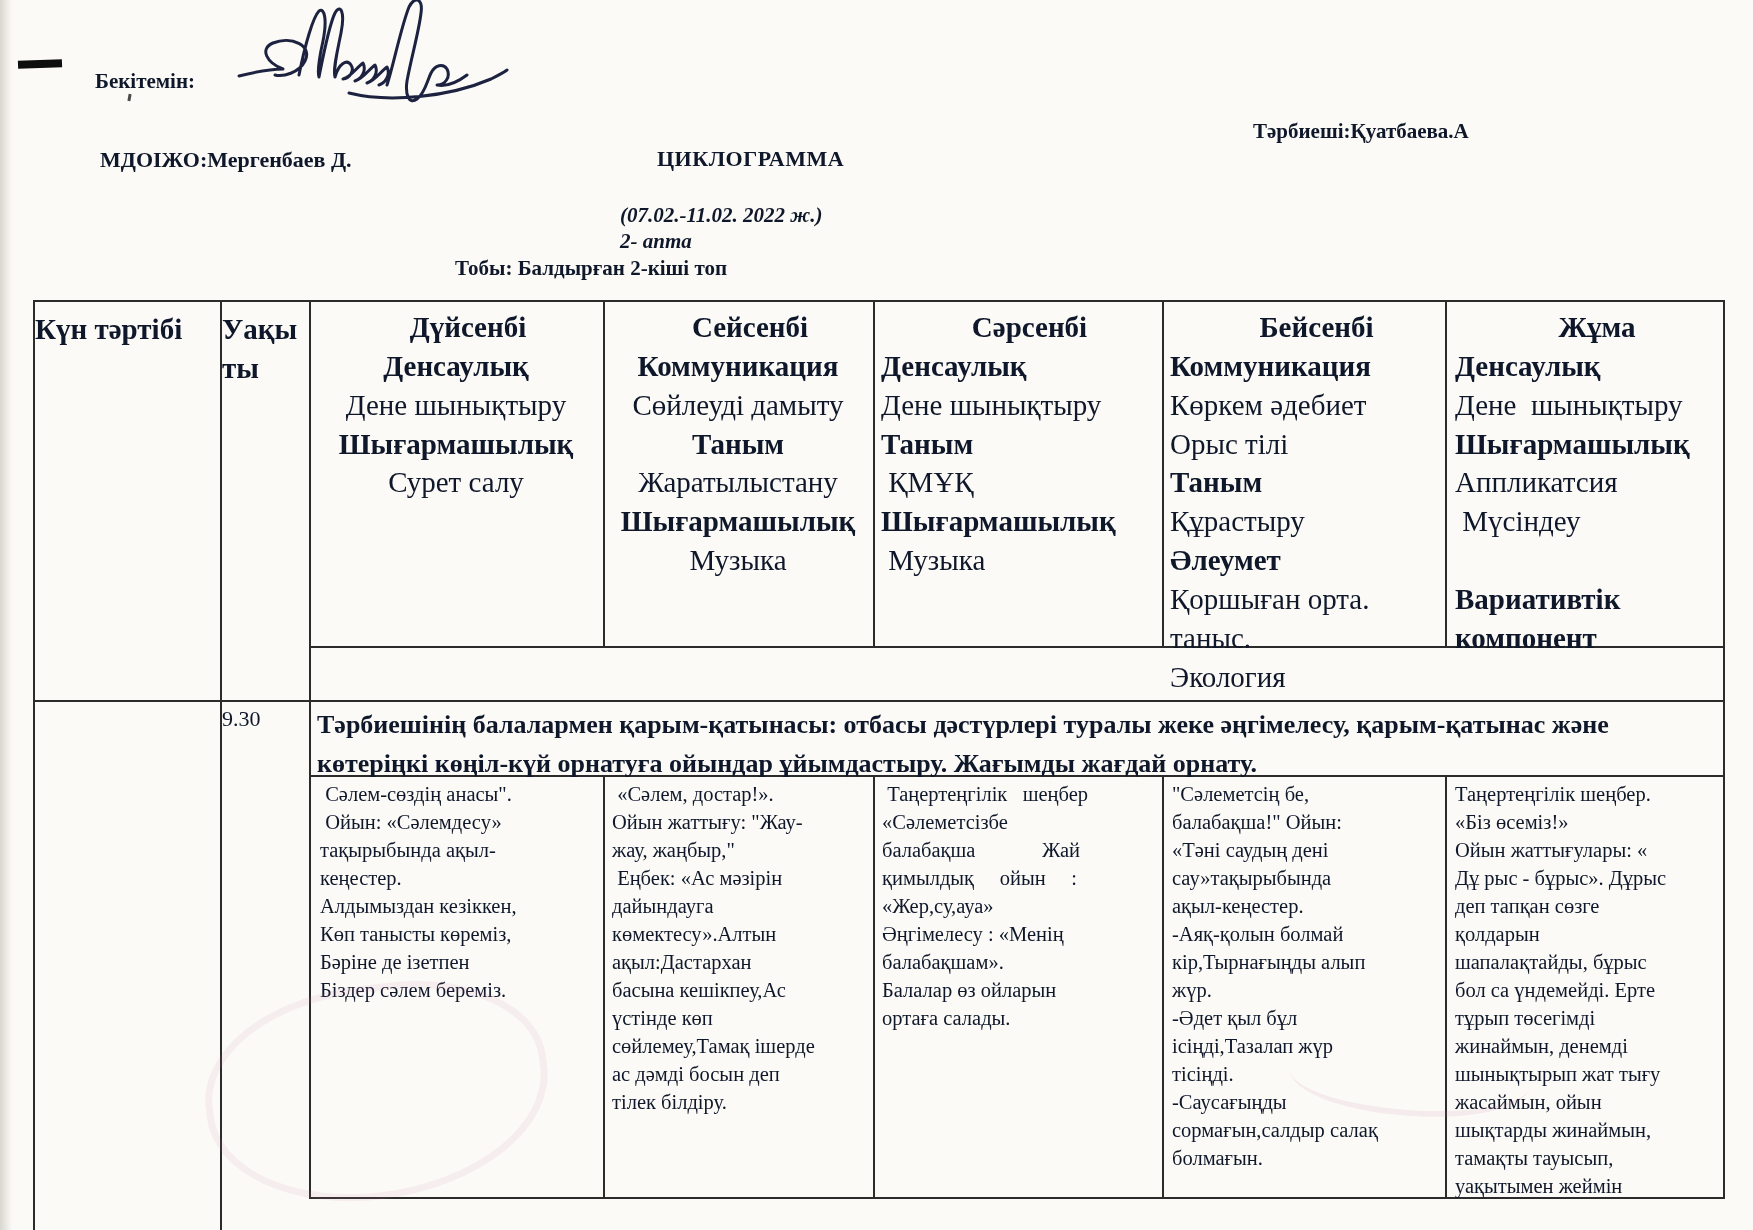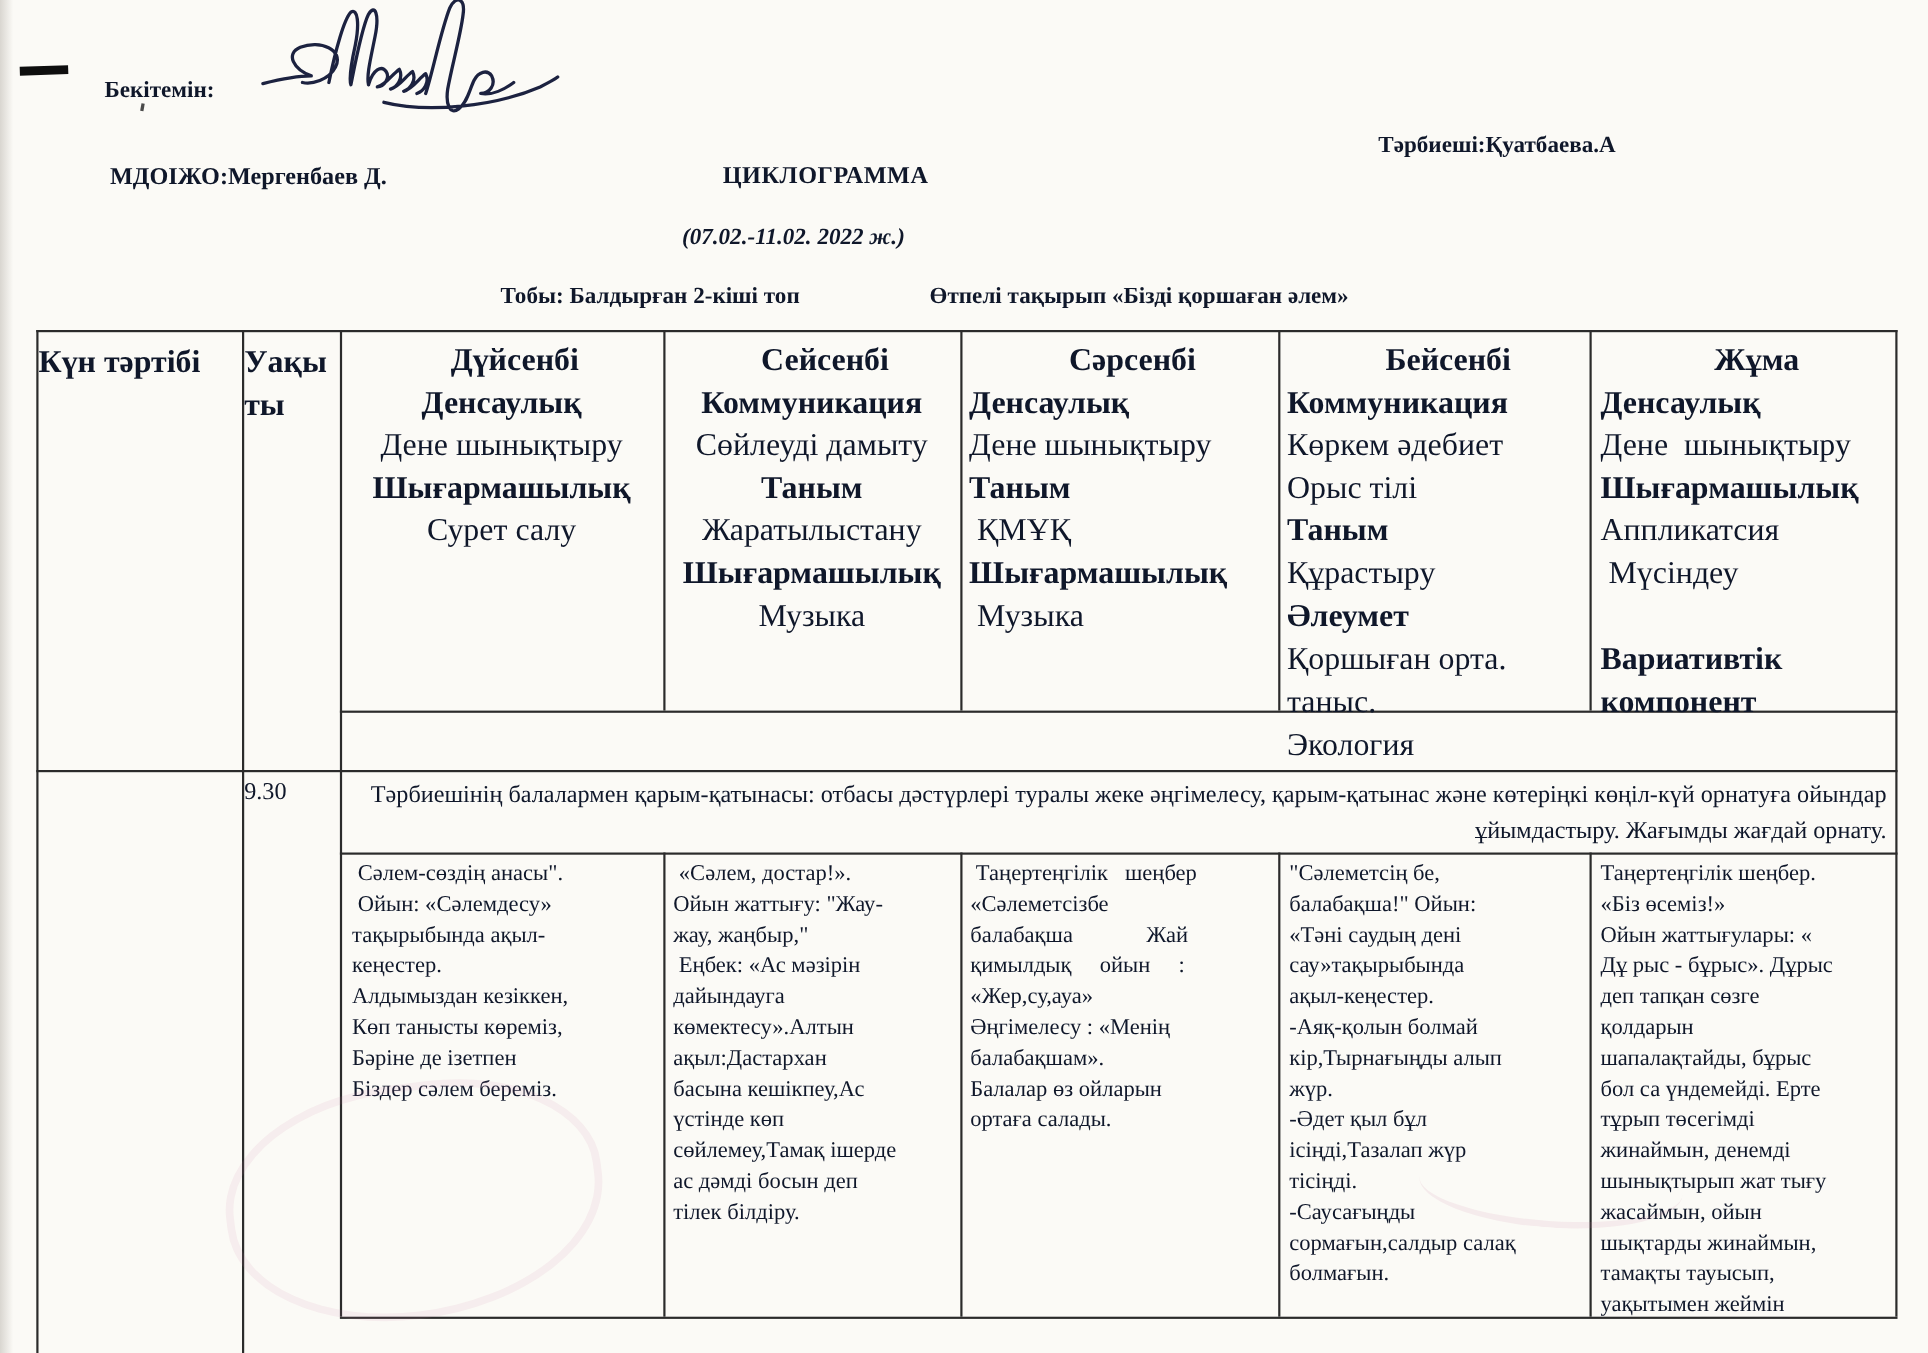--- a/index.html
+++ b/index.html
@@ -21,21 +21,21 @@
   .hdr-txt2{font-size:22px;line-height:1.25;}
   .day-head{font-size:29px;line-height:1.34;}
   .day-head .day-title{text-align:center;font-weight:bold;margin-left:24px;}
   .lines > div{min-height:1.34em;white-space:pre-wrap;}
   .cntr .lines > div{text-align:center;}
   .leftpad .lines{padding-left:6px;}
   .cbody{font-size:20.5px;line-height:1.365;white-space:pre-wrap;}
   .routine-col{font-size:21px;line-height:1.3;}
   .routine-col p{margin:0;text-align:justify;}
   .routine-col .gap{margin-top:46px;}
-  .summary{font-size:22px;line-height:1.5;text-align:right;font-weight:normal;}
+  .summary{font-size:26px;line-height:1.5;text-align:left;font-weight:bold;}
   .dash-mark{position:absolute;left:18px;top:60px;width:44px;height:8px;background:#0e0e0e;transform:rotate(-2deg);}
   .ink-dot{position:absolute;left:128px;top:94px;width:3px;height:7px;background:#4a4a4a;transform:rotate(10deg);}
   .smudge1{position:absolute;left:205px;top:985px;width:330px;height:200px;
     border:7px solid rgba(206,130,168,0.10);border-radius:50% 45% 55% 50%;transform:rotate(-7deg);}
   .smudge2{position:absolute;left:1290px;top:1040px;width:240px;height:70px;
     border-bottom:6px solid rgba(206,130,168,0.12);border-radius:50%;transform:rotate(4deg);}
   .sig{position:absolute;left:237px;top:-4px;}
 </style>
 </head>
 <body>
@@ -51,22 +51,22 @@
              M62,79 C68,49 76,21 82,15 C88,11 90,25 86,45 C82,63 80,75 82,81 C86,61 92,29 98,17 C104,7 108,17 104,37 C100,57 96,73 98,81
              M98,81 C102,67 110,63 114,69 C118,75 112,83 106,83 C114,81 120,71 126,67 C130,75 124,83 118,85 C126,83 132,73 138,69 C142,77 136,85 130,87 C138,85 144,75 150,71 C154,79 148,87 142,89
              M150,89 C156,71 164,31 172,11 C178,-1 186,3 184,17 C182,35 174,63 170,85 C168,99 172,109 180,103 C188,97 190,85 194,77 C198,69 206,67 210,73 C214,81 208,89 200,89 C210,91 222,85 230,79
              M112,97 C152,107 212,101 254,83 C260,80 266,77 270,74" stroke="#1c2240" stroke-width="3" fill="none" stroke-linecap="round" stroke-linejoin="round"></path>
   </svg>
 
   <div class="abs hdr-txt b" style="left:1253px;top:118px;">Тәрбиеші:Қуатбаева.А</div>
   <div class="abs hdr-txt2 b" style="left:100px;top:146px;">МДОІЖО:Мергенбаев Д.</div>
   <div class="abs hdr-txt2 b al-c" style="left:657px;top:145px;width:330px;letter-spacing:0.5px;">ЦИКЛОГРАММА</div>
   <div class="abs hdr-txt b i al-c" style="left:620px;top:202px;width:360px;">(07.02.-11.02. 2022 ж.)</div>
+  <div class="abs hdr-txt b i al-c" style="left:620px;top:228px;width:360px;">2- апта</div>
   <div class="abs hdr-txt b" style="left:455px;top:255px;">Тобы: Балдырған 2-кіші топ</div>
-  <div class="abs hdr-txt b" style="left:845px;top:255px;">Өтпелі тақырып  «Бізді қоршаған әлем»</div>
 
   <div class="line-h" style="left:33px;top:300px;width:1692px;"></div>
   <div class="line-h" style="left:309px;top:646px;width:1416px;"></div>
   <div class="line-h" style="left:33px;top:700px;width:1692px;"></div>
   <div class="line-h" style="left:309px;top:775px;width:1416px;"></div>
   <div class="line-h" style="left:309px;top:1197px;width:1416px;"></div>
 
   <div class="line-v" style="left:33px;top:300px;height:930px;"></div>
   <div class="line-v" style="left:220px;top:300px;height:930px;"></div>
   <div class="line-v" style="left:309px;top:300px;height:897px;"></div>

